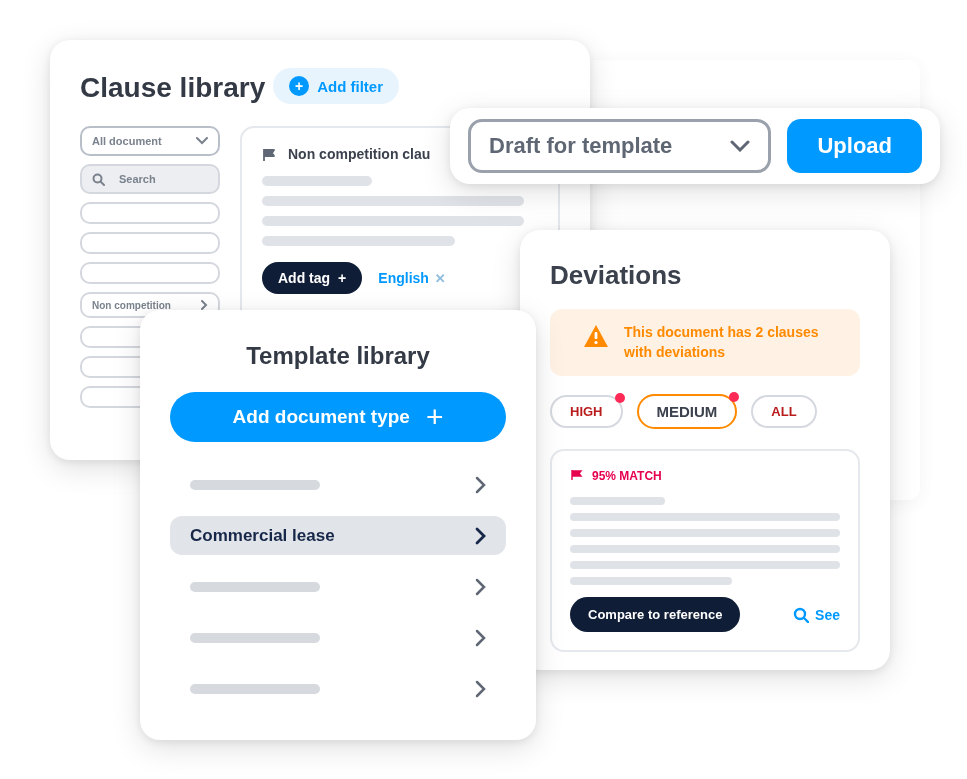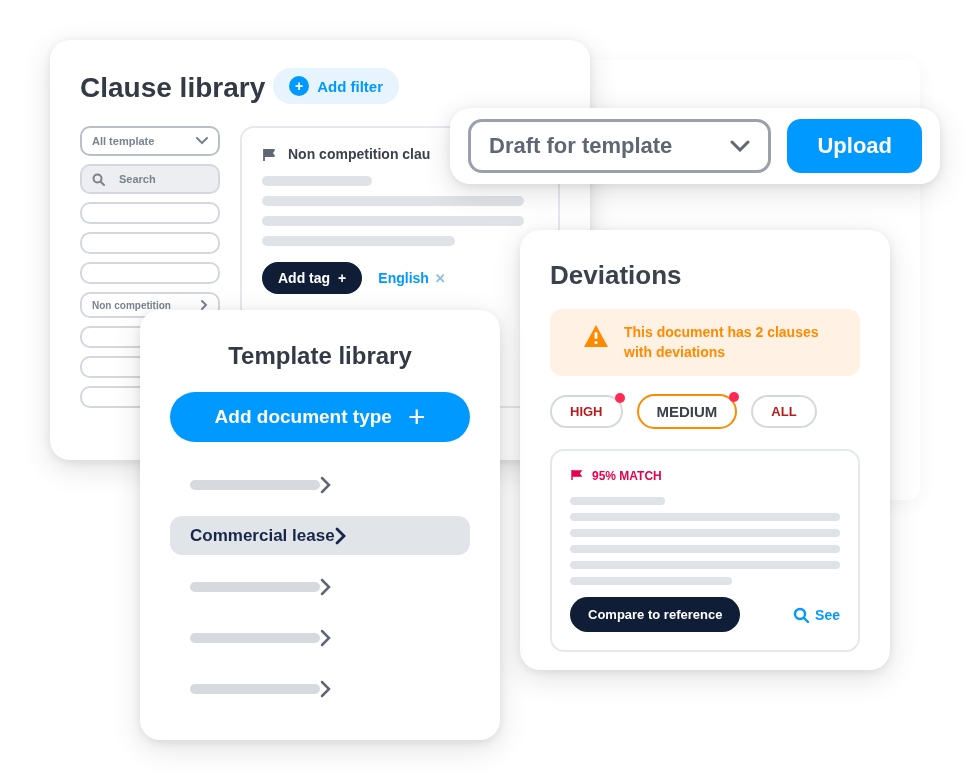--- a/index.html
+++ b/index.html
@@ -86,36 +86,36 @@
     padding:0 18px; color:#5e6773; font-size:22px; font-weight:800;gap:8px;
   }
   .upload-btn{
     height:54px; padding:0 30px; background:#0099ff; color:#fff;
     border-radius:14px; font-size:22px; font-weight:800;
     display:flex;align-items:center;
   }
 
   
   .template-card{
-    top:310px; left:140px; width:360px; height:430px;
+    top:310px; left:140px; width:396px; height:430px;
     padding:32px 30px 20px;
     display:flex;flex-direction:column;align-items:center;
     z-index:5;
   }
   .template-title{font-size:24px;font-weight:800;color:#333a45;margin-bottom:22px;}
   .add-doc-btn{
     width:100%; height:56px; background:#0099ff; color:#fff;
     border-radius:28px; font-size:19px; font-weight:800;
     display:flex;align-items:center;justify-content:center;gap:16px;
     margin-bottom:24px;
   }
   .add-doc-btn .plus-big{font-size:30px;font-weight:400;line-height:1;}
   .template-row{
     width:100%; height:44px; border-radius:12px;
-    display:flex;align-items:center;
+    display:flex;align-items:center;justify-content:space-between;
     padding:0 20px; margin-bottom:12px;
   }
   .template-row .skel{height:10px;width:130px;background:#d6d9de;border-radius:5px;}
   .template-row.lease{background:#e1e4e8;}
   .template-row.lease .label{font-size:17px;font-weight:800;color:#172749;}
   .chevron-right{color:#5e6773;}
 
   
   .dev-card{
     top:230px; left:520px; width:370px; height:440px;
@@ -161,21 +161,21 @@
   <div class="clause-header">
     <div class="clause-title">Clause library</div>
     <div class="add-filter-pill">
       <span class="plus-circle">+</span>
       <span>Add filter</span>
     </div>
   </div>
   <div class="clause-body">
     <div class="clause-sidebar">
       <div class="select-pill">
-        <span>All template</span>
+        <span>All document</span>
         <svg class="chevron-down" width="12" height="8" viewBox="0 0 12 8">
             <path d="M1 1l5 5 5-5" stroke="#7a828e" stroke-width="2" fill="none" stroke-linecap="round"></path>
           </svg>
       </div>
       <div class="search-pill">
         <svg width="13" height="13" viewBox="0 0 13 13">
             <circle cx="5.5" cy="5.5" r="4" stroke="#7a828e" stroke-width="2" fill="none"></circle>
             <line x1="9" y1="9" x2="12" y2="12" stroke="#7a828e" stroke-width="2" stroke-linecap="round"></line>
           </svg>
         <span>Search</span>

